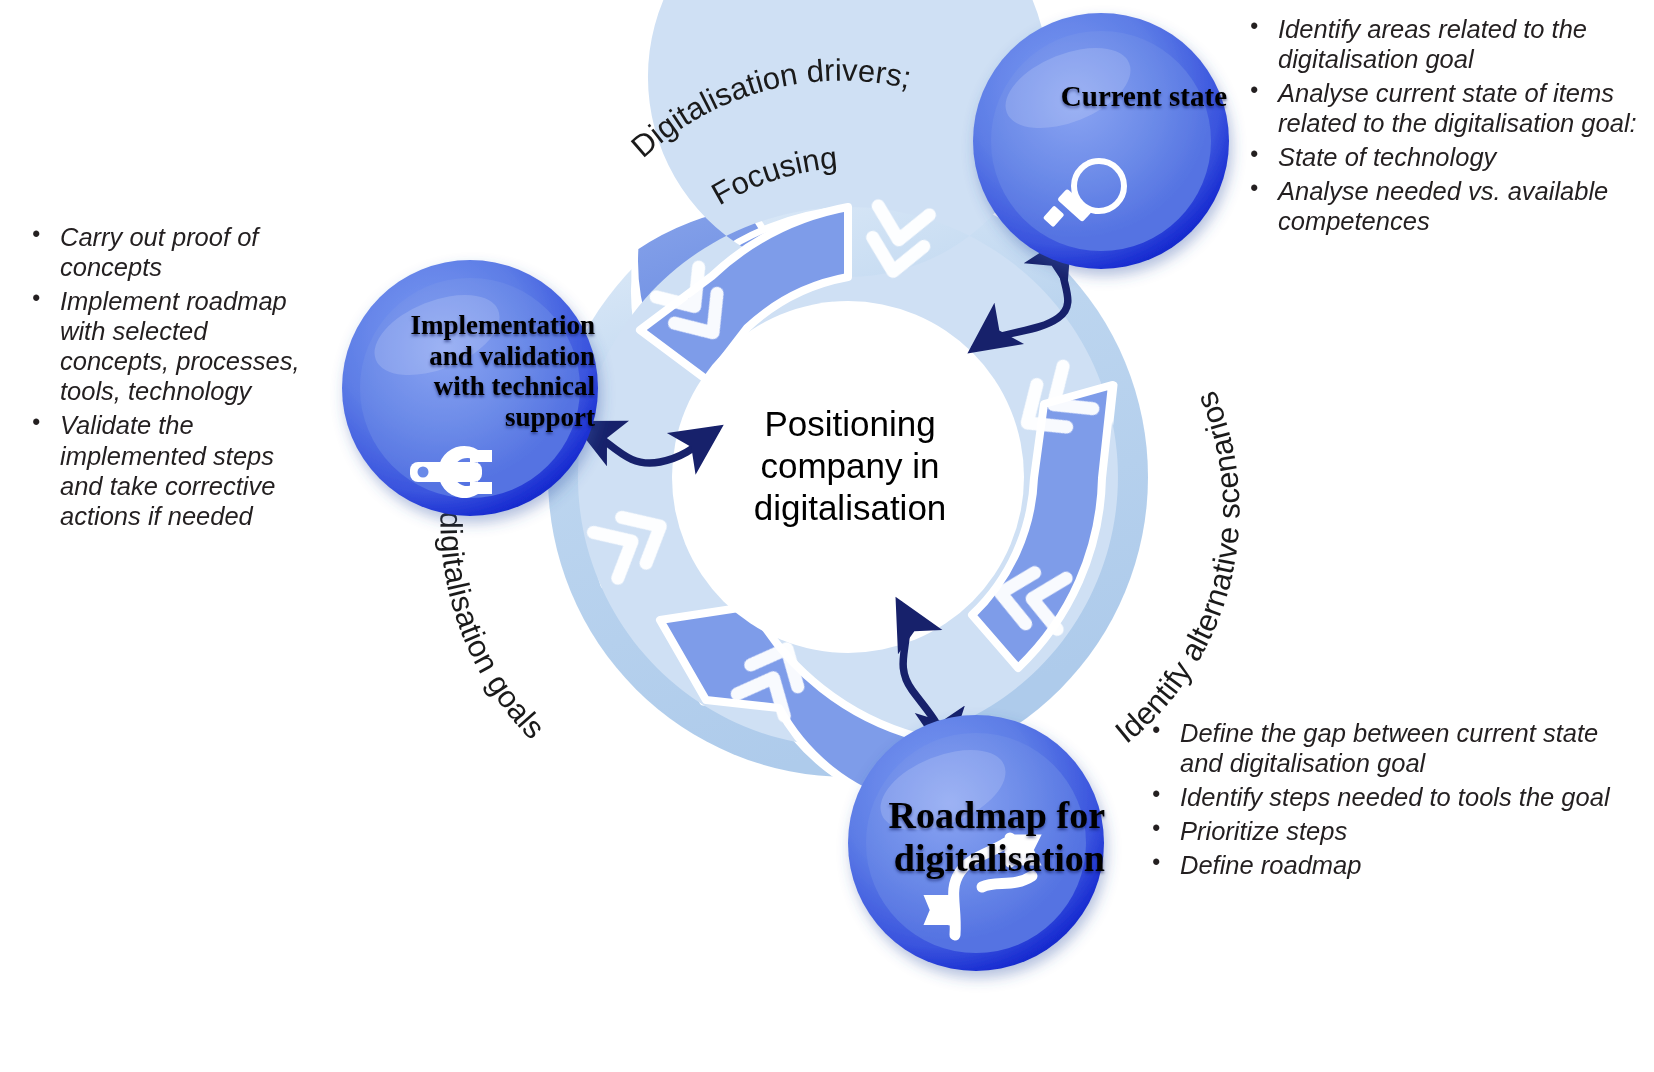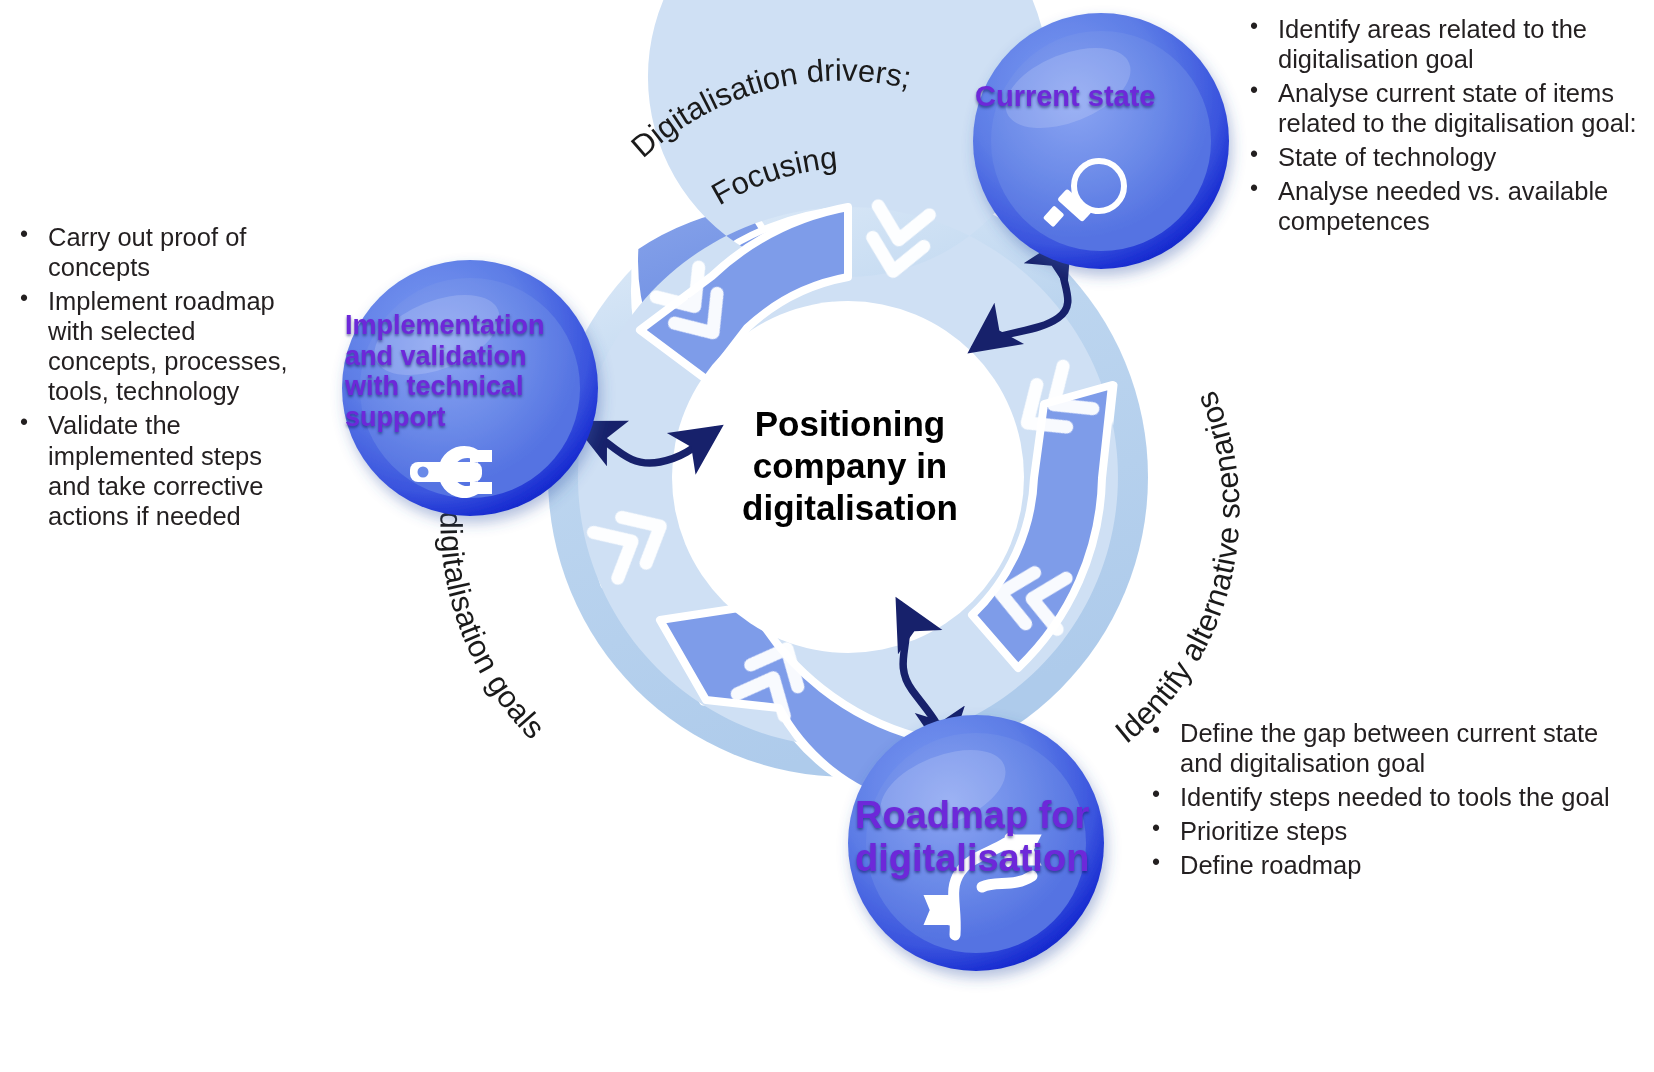--- a/index.html
+++ b/index.html
@@ -6,54 +6,55 @@
   body{
     width:1654px;height:1072px;position:relative;overflow:hidden;
     font-family:"Liberation Sans","DejaVu Sans",sans-serif;
     color:#231f20;
   }
   .stage{position:absolute;left:0;top:0;width:1654px;height:1072px;}
   svg.diagram{position:absolute;left:0;top:0;width:1654px;height:1072px;}
 
   
   .bullets{position:absolute;}
-  .bullets ul{list-style:none;margin:0;padding:0;}
+  .bullets ul{list-style:none;margin:0;padding:0;font-style:italic;}
   .bullets li{
     position:relative;
     padding-left:38px;
     margin-bottom:4px;
     font-size:25.5px;
     line-height:1.18;
     color:#231f20;
   }
   .bullets li::before{
     content:"\2022";
     position:absolute;left:10px;top:-1px;
     font-size:23px;line-height:1.18;
   }
-  #bullets-implementation{left:10px;top:222px;width:300px;}
+  #bullets-implementation{left:22px;top:222px;width:300px;}
   #bullets-current-state{left:1240px;top:14px;width:404px;}
   #bullets-roadmap{left:1136px;top:718px;width:510px;}
   #bullets-roadmap li{padding-left:44px;}
   #bullets-roadmap li::before{left:16px;}
 
   
   .node-label{
-    position:absolute;text-align:left;color:#6d28d9;font-weight:bold;
+    position:absolute;text-align:right;color:#000000;font-weight:bold;
     text-shadow:0 2px 3px rgba(10,20,90,.55);
     pointer-events:none;
+    font-family:Liberation Serif, serif;
   }
   #label-current-state{left:975px;top:80px;width:252px;font-size:29px;line-height:1.12;}
   #label-implementation{left:345px;top:310px;width:250px;font-size:27px;line-height:1.13;}
   #label-roadmap{left:855px;top:794px;width:250px;font-size:38px;line-height:1.12;}
   #label-binary{left:975px;top:168px;width:252px;font-size:33px;font-weight:bold;letter-spacing:.5px;}
 
   #label-center{
     position:absolute;left:700px;top:403px;width:300px;text-align:center;
-    font-size:35px;font-weight:bold;line-height:1.2;color:#000000;
+    font-size:35px;font-weight:normal;line-height:1.2;color:#000000;
   }
 </style>
 </head>
 <body>
 
 <div class="stage">
 
   <svg class="diagram" viewBox="0 0 1654 1072">
     <defs>
       <radialGradient id="nodeGrad" cx="36%" cy="30%" r="78%">

